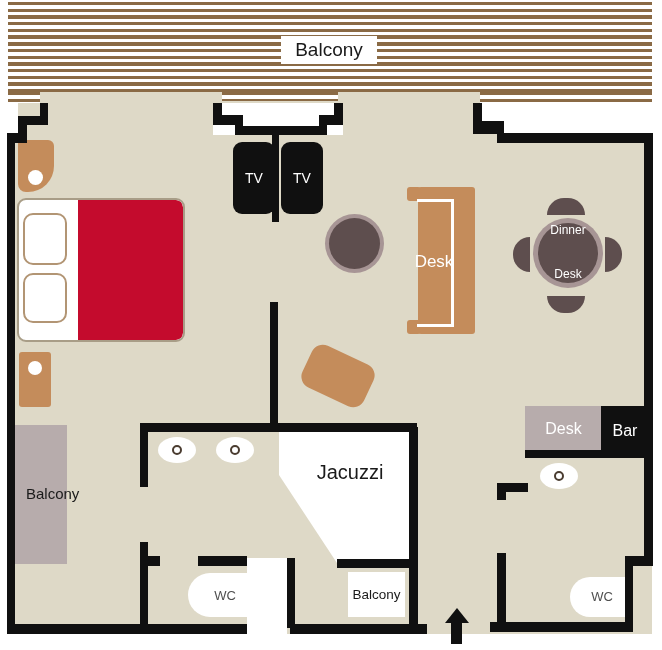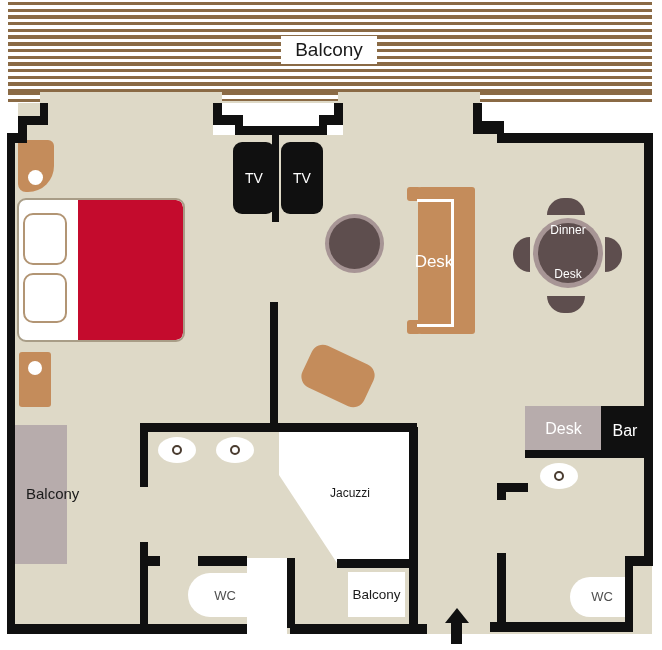--- a/index.html
+++ b/index.html
@@ -158,21 +158,21 @@
   <div class="wall" style="left:287px;top:558px;width:8px;height:70px;"></div>
   <div class="wall" style="left:337px;top:559px;width:80px;height:9px;"></div>
   <div class="wall" style="left:409px;top:427px;width:9px;height:201px;"></div>
 
   <div class="wall" style="left:525px;top:450px;width:128px;height:8px;"></div>
   <div class="wall" style="left:497px;top:483px;width:31px;height:9px;"></div>
   <div class="wall" style="left:497px;top:483px;width:9px;height:17px;"></div>
   <div class="wall" style="left:497px;top:553px;width:9px;height:75px;"></div>
 
   <div class="lbl" style="left:26px;top:485px;height:16px;font-size:15px;">Balcony</div>
-  <div class="lbl" style="left:295px;top:484px;width:110px;height:17px;font-size:12px;">Jacuzzi</div>
+  <div class="lbl" style="left:295px;top:464px;width:110px;height:17px;font-size:20px;">Jacuzzi</div>
   <div class="lbl" style="left:348px;top:587px;width:57px;height:15px;font-size:13.5px;">Balcony</div>
   <div class="lbl" style="left:197px;top:588px;width:56px;height:15px;font-size:13px;
               color:var(--wc-text,#4f4f4f);">WC</div>
   <div class="lbl" style="left:574px;top:589px;width:56px;height:15px;font-size:13px;
               color:var(--wc-text,#4f4f4f);">WC</div>
 
   <div class="arrowhead" style="left:445px;top:608px;"></div>
   <div class="wall" style="left:451px;top:622px;width:11px;height:22px;"></div>
 
 </div>

